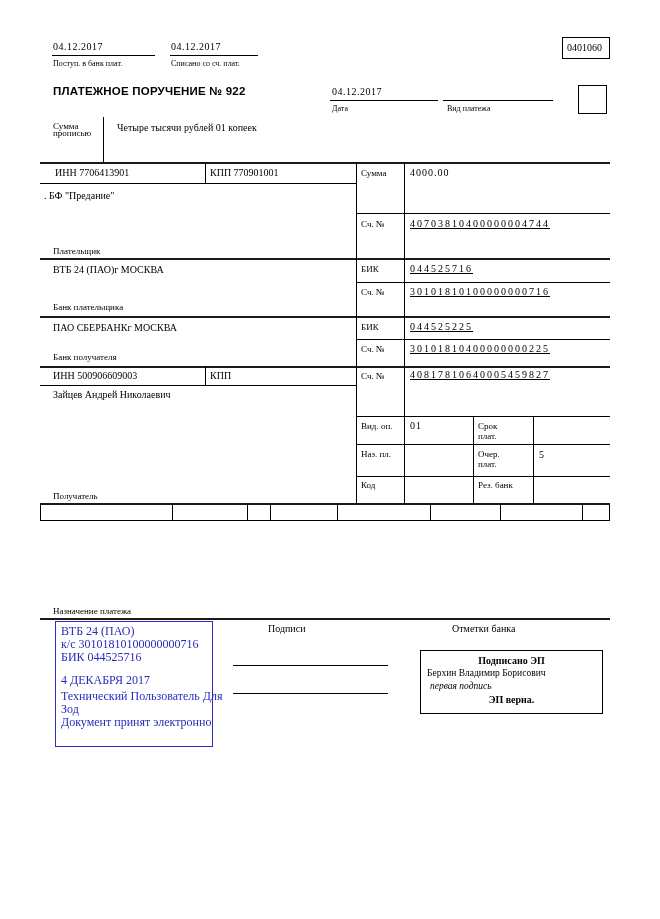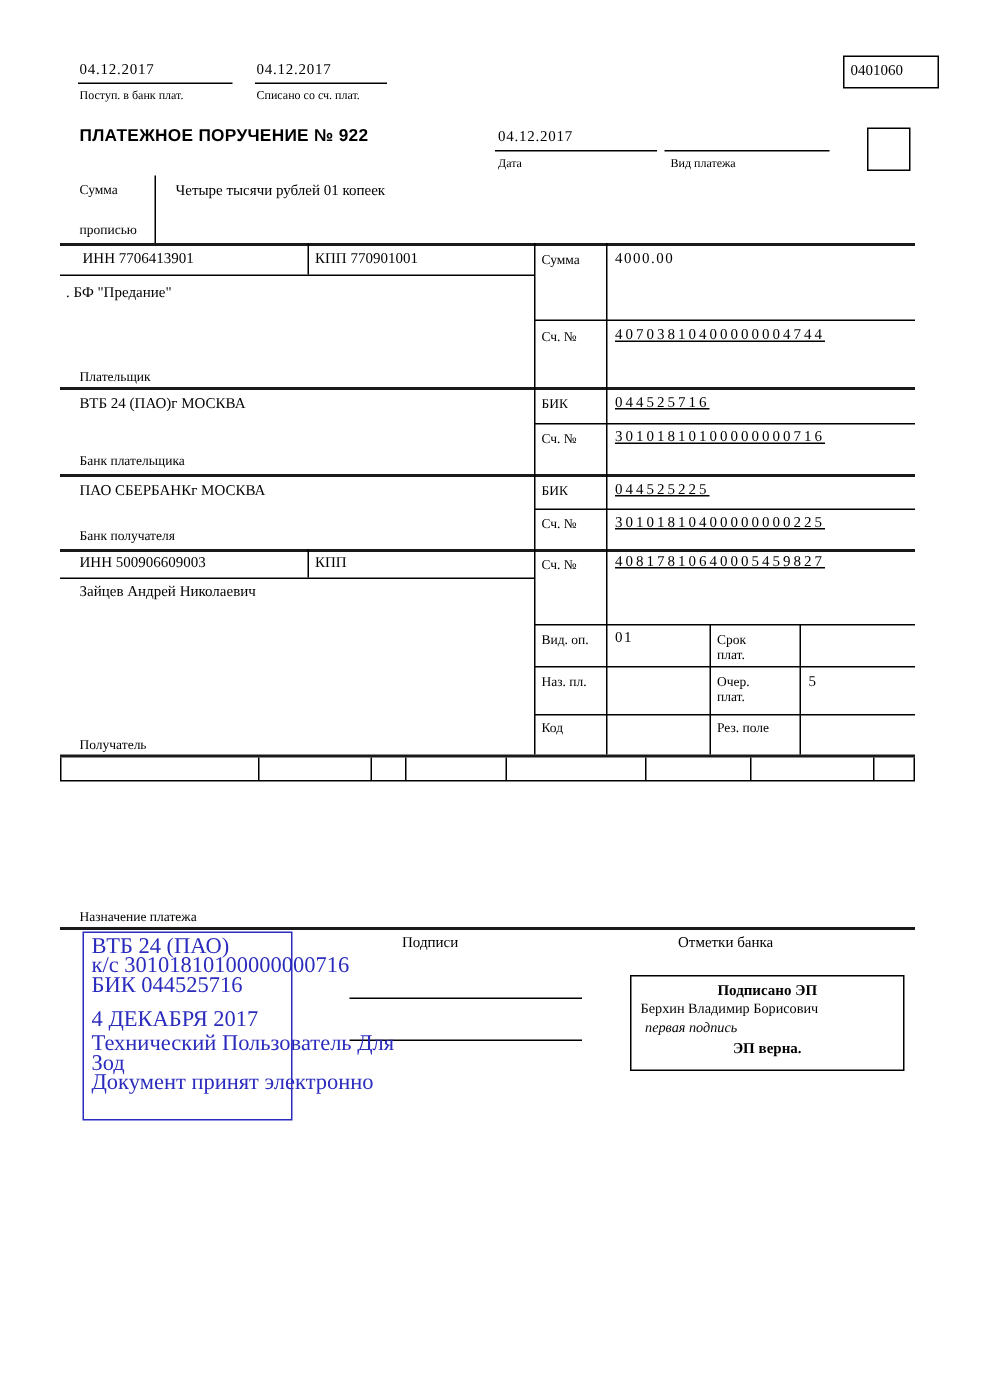--- a/index.html
+++ b/index.html
@@ -12,55 +12,55 @@
   .title{font-family:"Liberation Sans",sans-serif;font-size:11.5px;font-weight:bold;letter-spacing:.2px;}
   .num{letter-spacing:2px;text-decoration:underline;}
   .num1{letter-spacing:1px;}
   .sp{letter-spacing:.5px;}
   .wrap{white-space:normal;}
   .hl{position:absolute;height:1px;background:#000;}
   .hl2{position:absolute;height:2px;background:#1a1a1a;}
   .vl{position:absolute;width:1px;background:#000;}
   .box{position:absolute;border:1.5px solid #000;box-sizing:border-box;}
   .box1{position:absolute;border:1px solid #000;box-sizing:border-box;}
-  .stamp{position:absolute;left:55px;top:621px;width:140px;height:126px;box-sizing:border-box;
+  .stamp{position:absolute;left:55px;top:621px;width:158px;height:126px;box-sizing:border-box;
          border:1.5px solid var(--stamp_blue,#2b2bbd);color:var(--stamp_blue,#2b2bbd);
-         padding:3px 5px;font-size:15px;line-height:13px;}
+         padding:3px 5px;font-size:12px;line-height:13px;}
   .stamp div{white-space:nowrap;}
   .signedbox{position:absolute;left:420px;top:650px;width:183px;height:64px;box-sizing:border-box;
              border:1px solid #000;font-size:9.5px;line-height:13px;padding-top:3px;}
   .center{text-align:center;}
 </style>
 </head>
 <body>
 
 <div class="doc">
 
   <span class="t sp" style="left:53px;top:41px">04.12.2017</span>
   <div class="hl" style="left:52px;top:55px;width:103px"></div>
   <span class="t sm" style="left:53px;top:59px">Поступ. в банк плат.</span>
 
   <span class="t sp" style="left:171px;top:41px">04.12.2017</span>
   <div class="hl" style="left:170px;top:55px;width:88px"></div>
   <span class="t sm" style="left:171px;top:59px">Списано со сч. плат.</span>
 
-  <div class="box" style="left:562px;top:37px;width:64px;height:22px">
+  <div class="box" style="left:562px;top:37px;width:48px;height:22px">
     <span class="t" style="left:4px;top:4px">0401060</span>
   </div>
 
   <span class="t title" style="left:53px;top:86px">ПЛАТЕЖНОЕ ПОРУЧЕНИЕ № 922</span>
   <span class="t sp" style="left:332px;top:86px">04.12.2017</span>
   <div class="hl" style="left:330px;top:100px;width:108px"></div>
   <span class="t sm" style="left:332px;top:104px">Дата</span>
   <div class="hl" style="left:443px;top:100px;width:110px"></div>
   <span class="t sm" style="left:447px;top:104px">Вид платежа</span>
   <div class="box1" style="left:578px;top:85px;width:29px;height:29px"></div>
 
   <span class="t lbl" style="left:53px;top:121px">Сумма</span>
-  <span class="t lbl" style="left:53px;top:148px">прописью</span>
+  <span class="t lbl" style="left:53px;top:128px">прописью</span>
   <div class="vl" style="left:103px;top:117px;height:46px"></div>
   <span class="t" style="left:117px;top:122px">Четыре тысячи рублей 01 копеек</span>
 
   <div class="hl2" style="left:40px;top:162px;width:570px"></div>
   <div class="hl" style="left:40px;top:183px;width:316px"></div>
   <div class="hl" style="left:356px;top:213px;width:254px"></div>
   <div class="hl2" style="left:40px;top:258px;width:570px"></div>
   <div class="hl" style="left:356px;top:282px;width:254px"></div>
   <div class="hl2" style="left:40px;top:316px;width:570px"></div>
   <div class="hl" style="left:356px;top:339px;width:254px"></div>
@@ -109,21 +109,21 @@
   <span class="t" style="left:53px;top:389px">Зайцев Андрей Николаевич</span>
   <span class="t lbl" style="left:53px;top:491px">Получатель</span>
 
   <span class="t lbl" style="left:361px;top:421px">Вид. оп.</span>
   <span class="t num1" style="left:410px;top:420px">01</span>
   <span class="t lbl wrap" style="left:478px;top:421px;width:40px">Срок плат.</span>
   <span class="t lbl" style="left:361px;top:449px">Наз. пл.</span>
   <span class="t lbl wrap" style="left:478px;top:449px;width:40px">Очер. плат.</span>
   <span class="t" style="left:539px;top:449px">5</span>
   <span class="t lbl" style="left:361px;top:480px">Код</span>
-  <span class="t lbl" style="left:478px;top:480px">Рез. поле</span>
+  <span class="t lbl" style="left:478px;top:480px">Рез. банк</span>
 
   <div class="hl" style="left:40px;top:520px;width:570px"></div>
   <div class="vl" style="left:40px;top:505px;height:15px"></div>
   <div class="vl" style="left:172px;top:505px;height:15px"></div>
   <div class="vl" style="left:247px;top:505px;height:15px"></div>
   <div class="vl" style="left:270px;top:505px;height:15px"></div>
   <div class="vl" style="left:337px;top:505px;height:15px"></div>
   <div class="vl" style="left:430px;top:505px;height:15px"></div>
   <div class="vl" style="left:500px;top:505px;height:15px"></div>
   <div class="vl" style="left:582px;top:505px;height:15px"></div>

